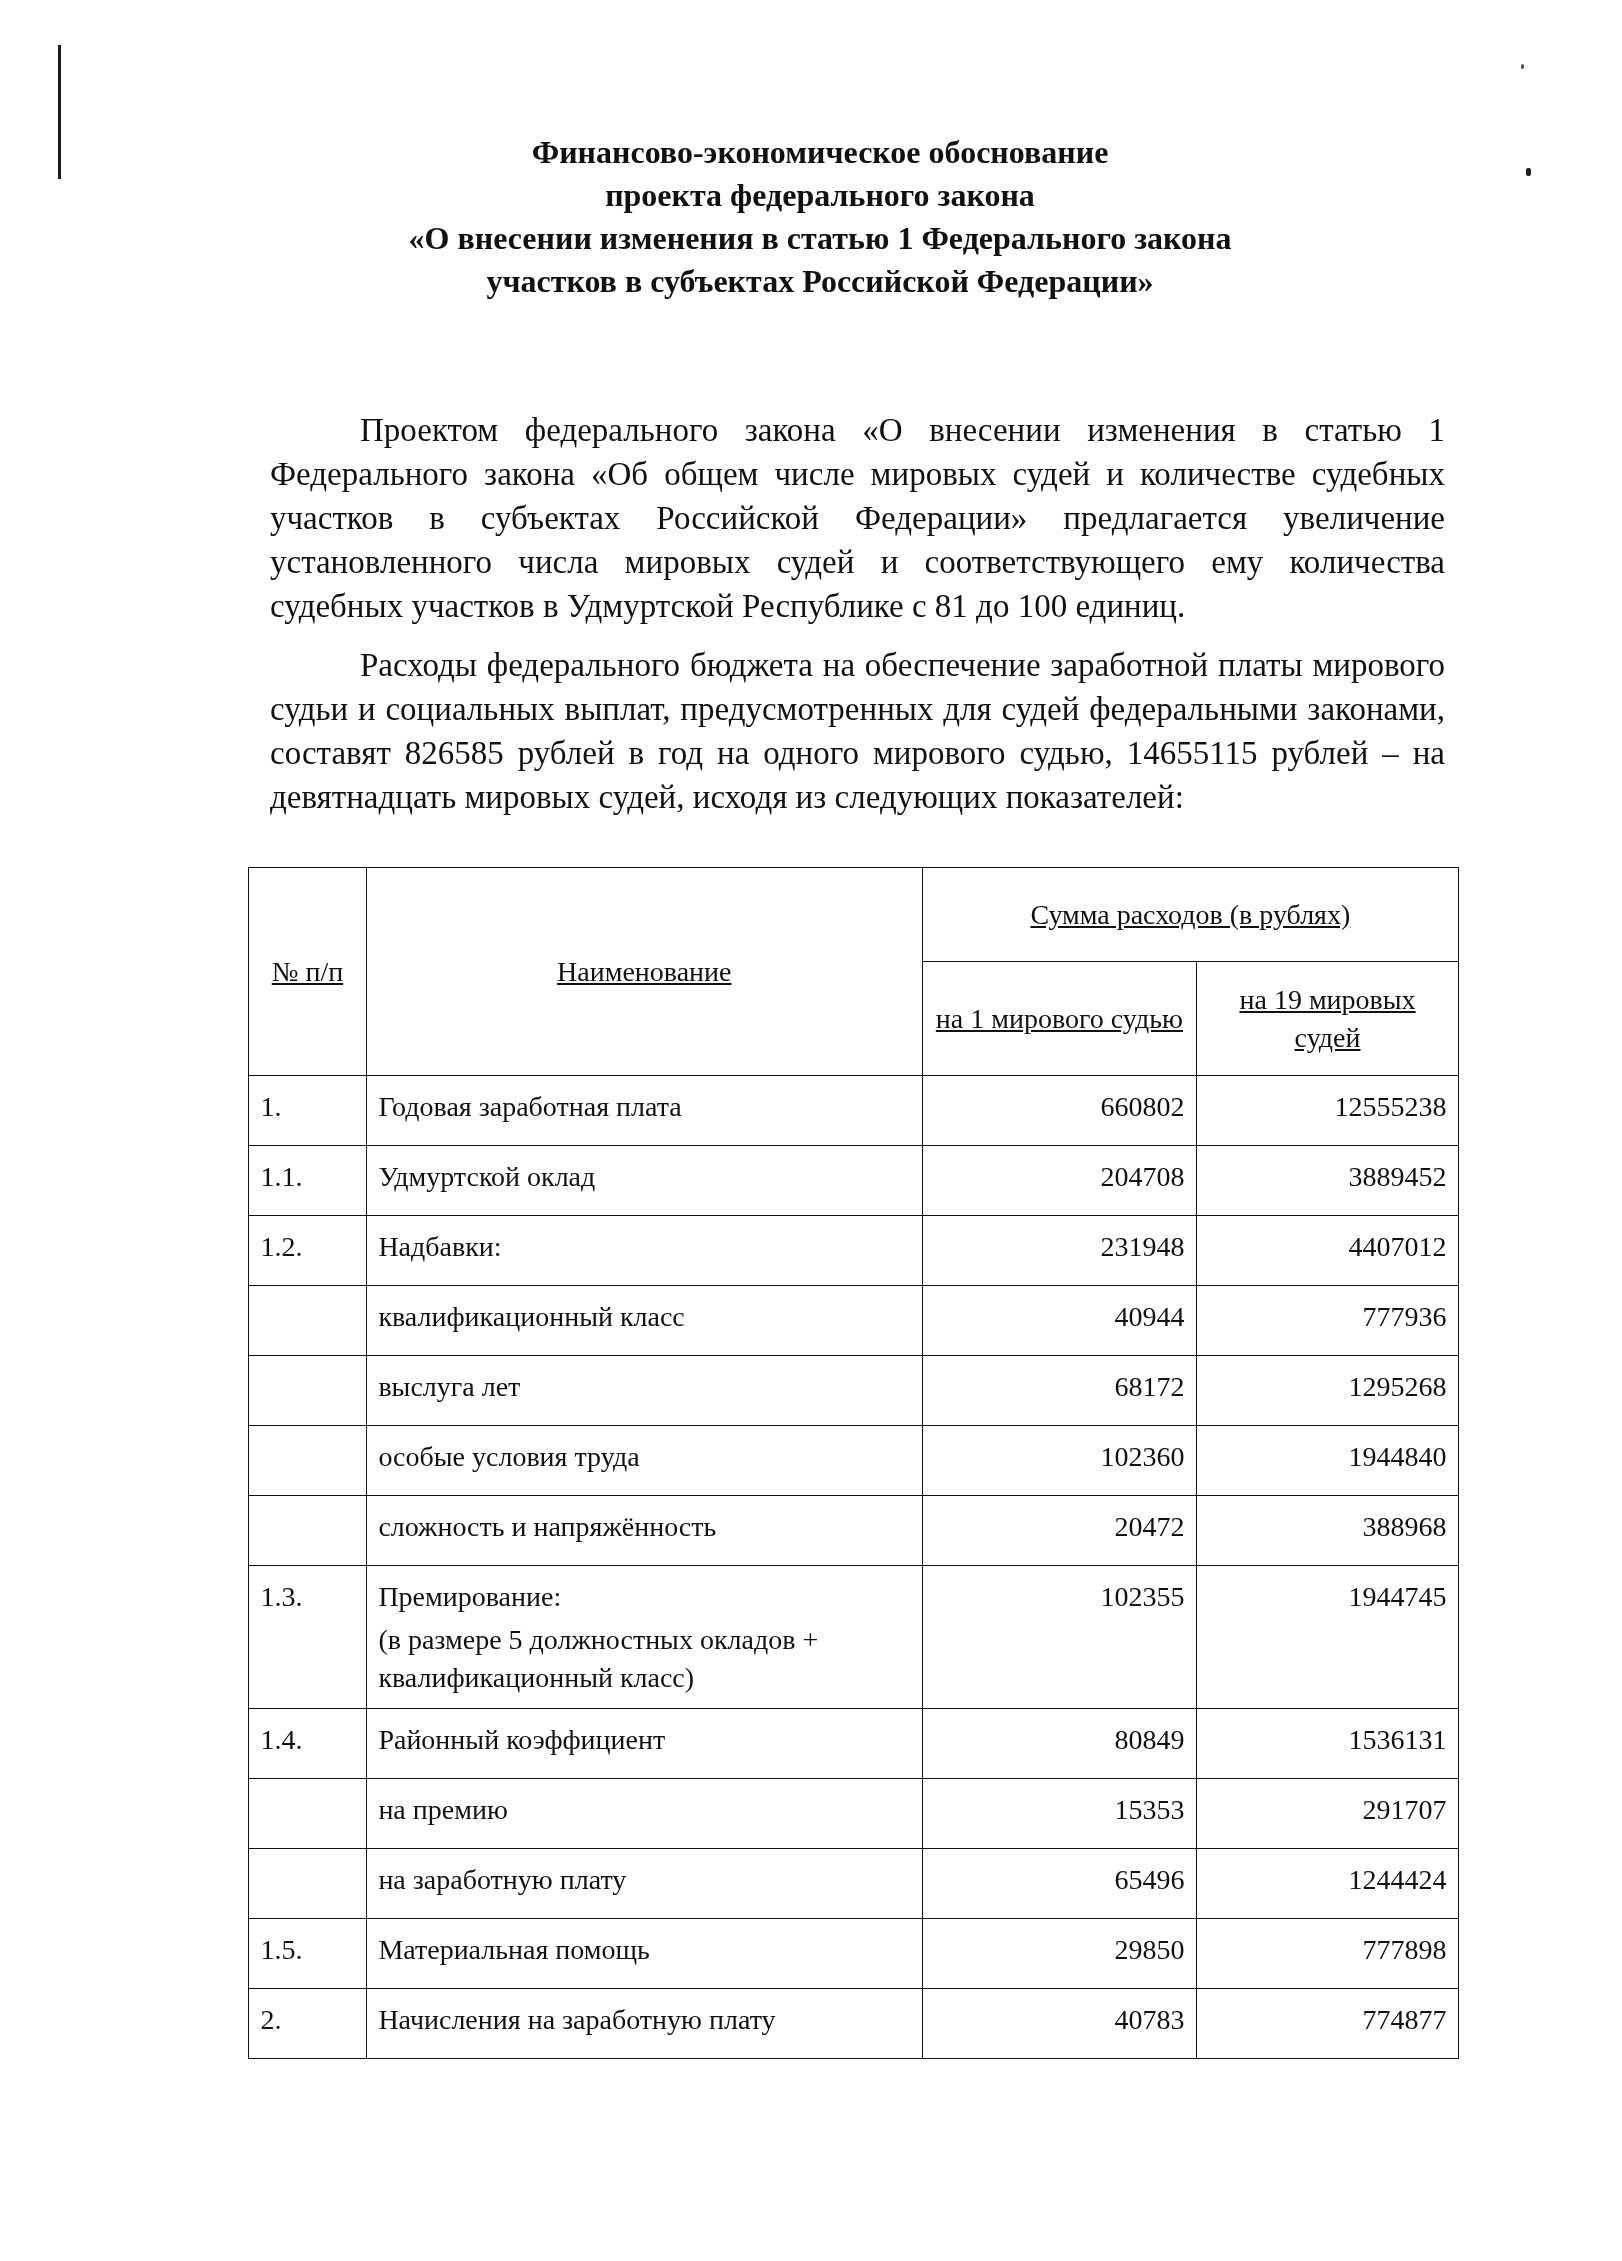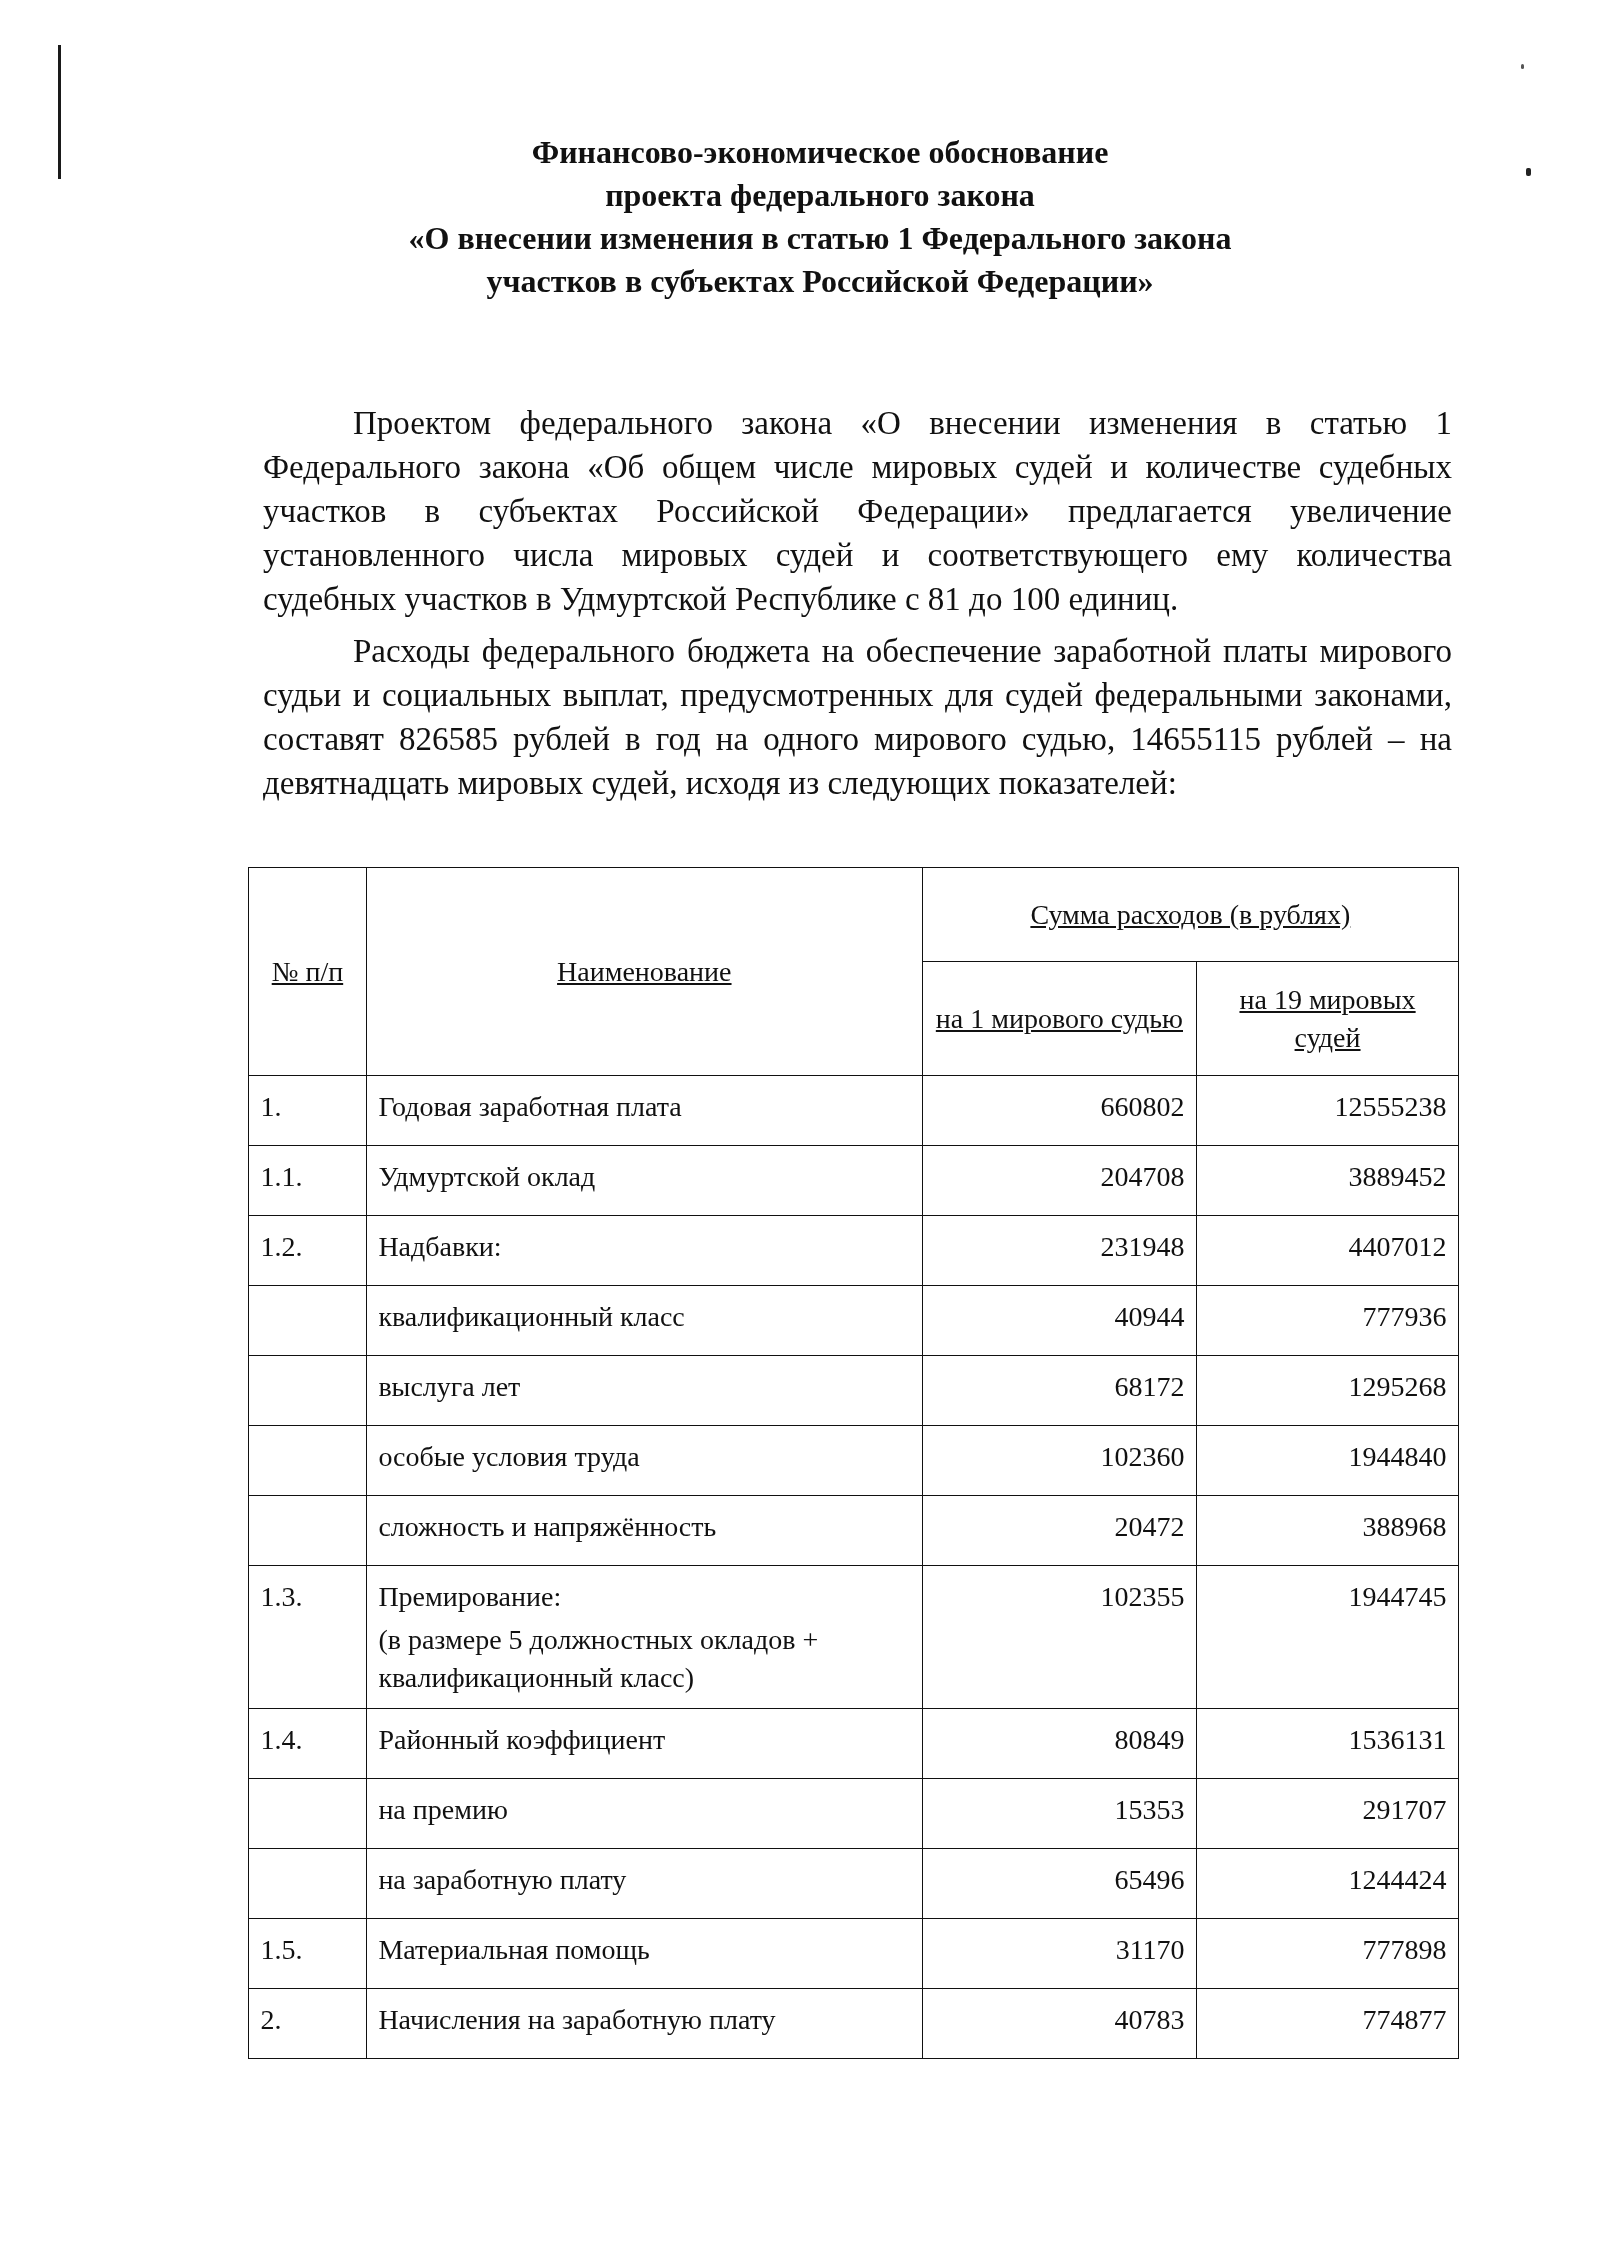--- a/index.html
+++ b/index.html
@@ -16,21 +16,21 @@
   .speck-2 { left: 1521px; top: 64px; width: 2.6px; height: 5.1px; background: #555; }
   .title {
     position: absolute; left: 0; width: 1622px; top: 131px;
     text-align: center; font-weight: bold; font-size: 32px; line-height: 43px; padding-left: 9px;
   }
   .title div { white-space: nowrap; }
   .body-text {
     position: absolute; left: 255px; width: 1205px; top: 393px;
     font-size: 33px; line-height: 44px; text-align: justify;
   }
-  .body-text p { margin: 8px; text-indent: 90px; }
+  .body-text p { margin: 15px; text-indent: 90px; }
   table.expenses {
     position: absolute; left: 248px; top: 867px; width: 1211px;
     border-collapse: collapse; font-size: 28px;
   }
   table.expenses td, table.expenses th {
     border: 1.9px solid #111; font-weight: normal; vertical-align: top;
     padding: 11.5px 11.5px; line-height: 38px;
   }
   table.expenses th { vertical-align: middle; text-align: center; text-decoration: underline; }
   .col-num { width: 96px; }
@@ -136,21 +136,21 @@
       </tr>
       <tr class="row">
         <td class="num-cell"></td>
         <td><span>на заработную плату</span></td>
         <td class="val-cell">65496</td>
         <td class="val-cell">1244424</td>
       </tr>
       <tr class="row">
         <td class="num-cell">1.5.</td>
         <td><span>Материальная помощь</span></td>
-        <td class="val-cell">31170</td>
+        <td class="val-cell">29850</td>
         <td class="val-cell">777898</td>
       </tr>
       <tr class="row">
         <td class="num-cell">2.</td>
         <td><span>Начисления на заработную плату</span></td>
         <td class="val-cell">40783</td>
         <td class="val-cell">774877</td>
       </tr>
     </tbody>
 </table>

